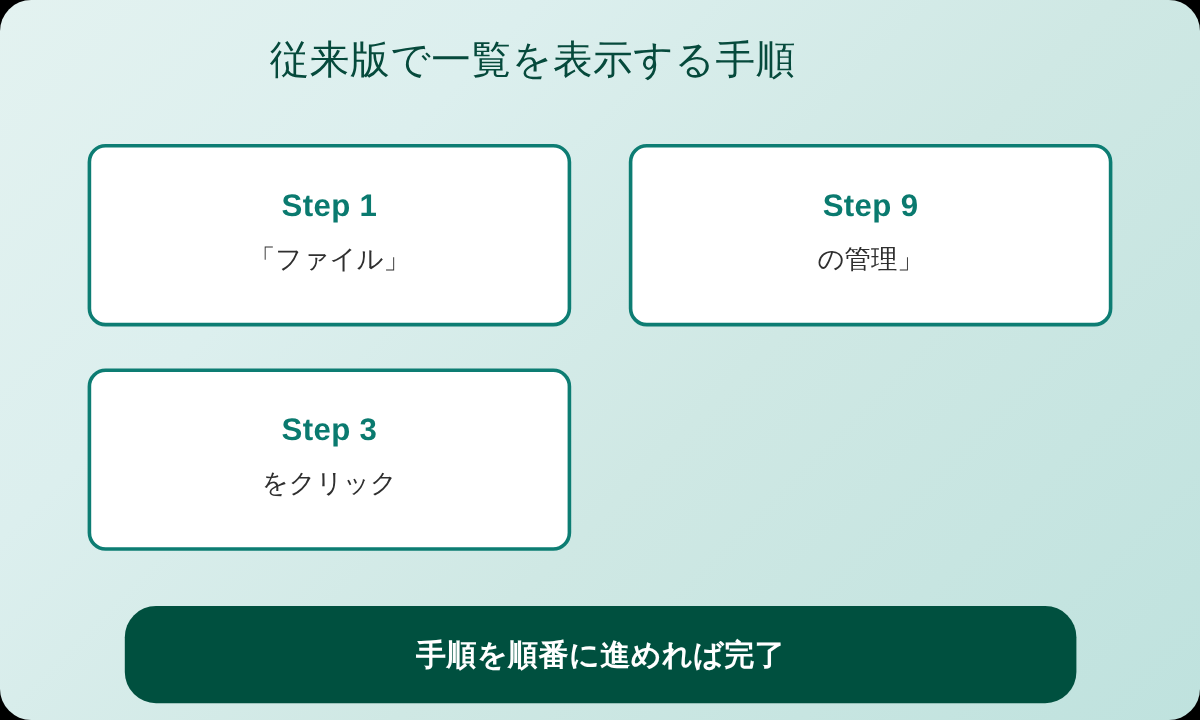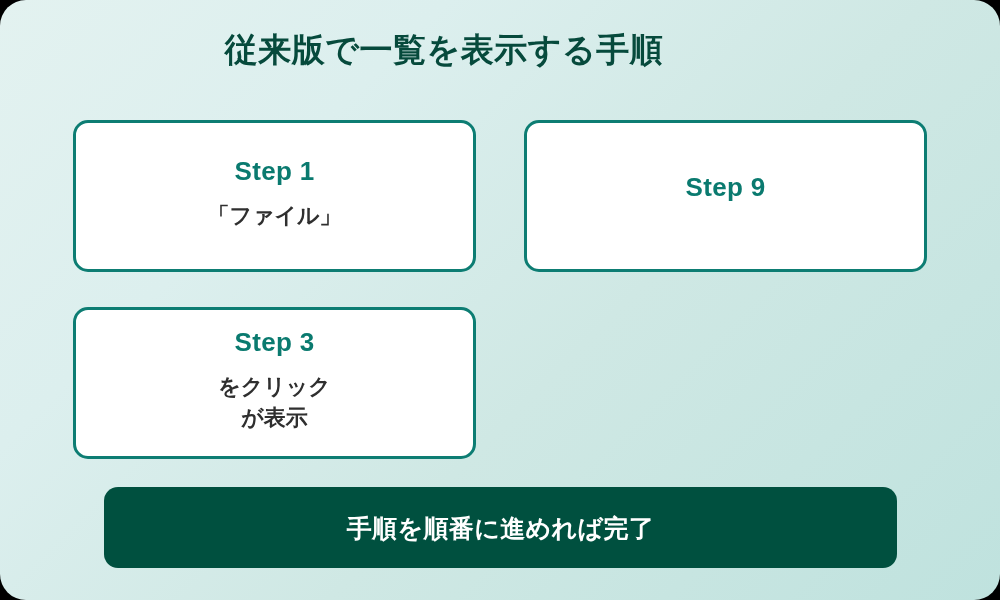--- a/index.html
+++ b/index.html
@@ -24,21 +24,21 @@
     background: linear-gradient(135deg, #e3f2f0 0%, #dcefee 28%, #cfe8e4 58%, #bfe2de 100%);
   }
 
   .title {
     position: absolute;
     top: 30px;
     left: 0;
     width: 888px;
     text-align: center;
     font-size: 33px;
-    font-weight: bold;
+    font-weight: normal;
     color: #064a3c;
     letter-spacing: 0.5px;
     line-height: 1.2;
   }
 
   .grid {
     position: absolute;
     top: 120px;
     left: 73px;
     width: 854px;
@@ -68,35 +68,35 @@
     line-height: 1.1;
     margin-bottom: 14px;
     letter-spacing: 0.3px;
   }
 
   .card-body {
     font-size: 22px;
     color: #2f2f2f;
     line-height: 1.42;
     text-align: center;
-    font-weight: bold;
+    font-weight: normal;
   }
 
   .card-body .line {
     display: block;
   }
 
   .footer-banner {
     position: absolute;
     left: 104px;
-    top: 487px;
+    top: 505px;
     width: 793px;
     height: 81px;
     background: #00503f;
-    border-radius: 14px;
+    border-radius: 26px;
     display: flex;
     align-items: center;
     justify-content: center;
   }
 
   .footer-text {
     color: #ffffff;
     font-size: 25px;
     font-weight: bold;
     letter-spacing: 0.4px;
@@ -116,28 +116,28 @@
       <div class="card-title">Step 1</div>
       <div class="card-body">
         <span class="line">「ファイル」</span>
       </div>
     </div>
 
 
     <div class="card">
       <div class="card-title">Step 9</div>
       <div class="card-body">
+        <span class="line">の管理」</span>
       </div>
     </div>
 
     <div class="card">
       <div class="card-title">Step 3</div>
       <div class="card-body">
         <span class="line">をクリック</span>
-        <span class="line">が表示</span>
       </div>
     </div>
 
   </div>
 
   <div class="footer-banner">
     <span class="footer-text">手順を順番に進めれば完了</span>
   </div>
 
 </div>

